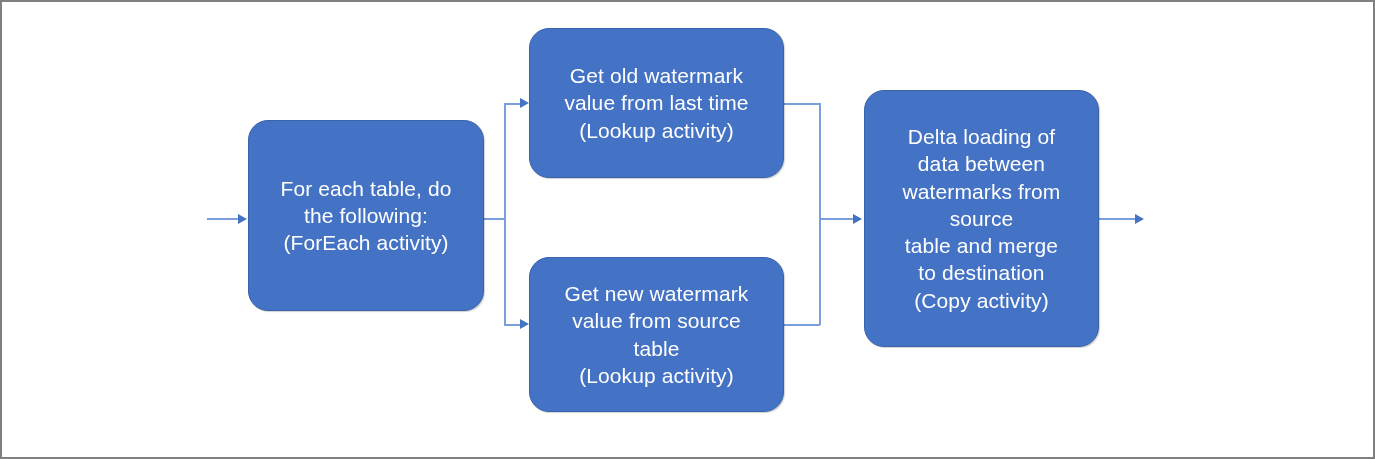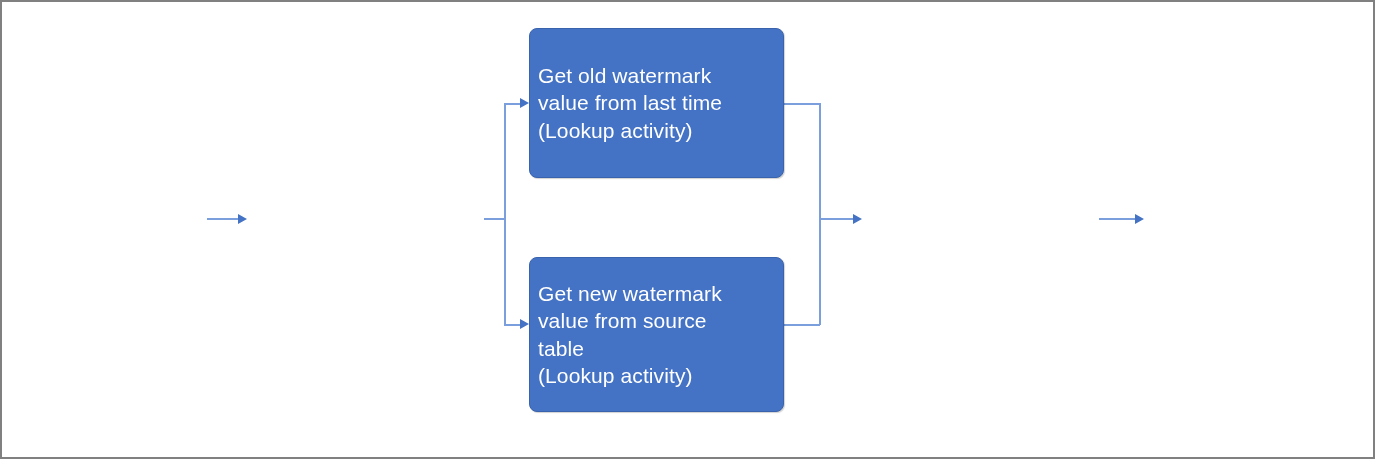--- a/index.html
+++ b/index.html
@@ -17,25 +17,26 @@
     background: #ffffff;
     box-sizing: border-box;
     border: 2px solid #808080;
     overflow: hidden;
   }
   .node {
     position: absolute;
     box-sizing: border-box;
     background: #4472c4;
     border: 1px solid #3a63ad;
-    border-radius: 8px;
+    border-radius: 20px;
     color: #ffffff;
     display: flex;
     align-items: center;
     justify-content: center;
+    text-align: center;
     font-size: 21px;
     line-height: 1.30;
     letter-spacing: 0.1px;
     padding: 4px 8px;
     z-index: 2;
     box-shadow: 1px 1px 1px rgba(0,0,0,0.18);
   }
   .node .node-label {
     white-space: pre-line;
     display: block;
@@ -58,34 +59,48 @@
     border-left: 9px solid #4472c4;
     z-index: 3;
   }
 </style>
 </head>
 <body>
 
 <div id="canvas">
 
 
+  <div class="node" style="left:246px; top:118px; width:236px; height:191px; font-size:21px;">
+    <span class="node-label">For each table, do
+the following:
+(ForEach activity)</span>
+  </div>
 
   <div class="node" style="left:527px; top:26px; width:255px; height:150px; font-size:21px;">
     <span class="node-label">Get old watermark
 value from last time
 (Lookup activity)</span>
   </div>
 
   <div class="node" style="left:527px; top:255px; width:255px; height:155px; font-size:21px;">
     <span class="node-label">Get new watermark
 value from source
 table
 (Lookup activity)</span>
   </div>
 
+  <div class="node" style="left:862px; top:88px; width:235px; height:257px; font-size:21px;">
+    <span class="node-label">Delta loading of
+data between
+watermarks from
+source
+table and merge
+to destination
+(Copy activity)</span>
+  </div>
 
 
   <div class="conn h" style="left:205px; top:216px; width:32px;"></div>
   <div class="arrowhead" style="left:236px; top:212px;"></div>
 
   <div class="conn h" style="left:482px; top:216px; width:21px;"></div>
   <div class="conn v" style="left:502px; top:101px; height:222px;"></div>
 
   <div class="conn h" style="left:502px; top:101px; width:17px;"></div>
   <div class="arrowhead" style="left:518px; top:96px;"></div>

